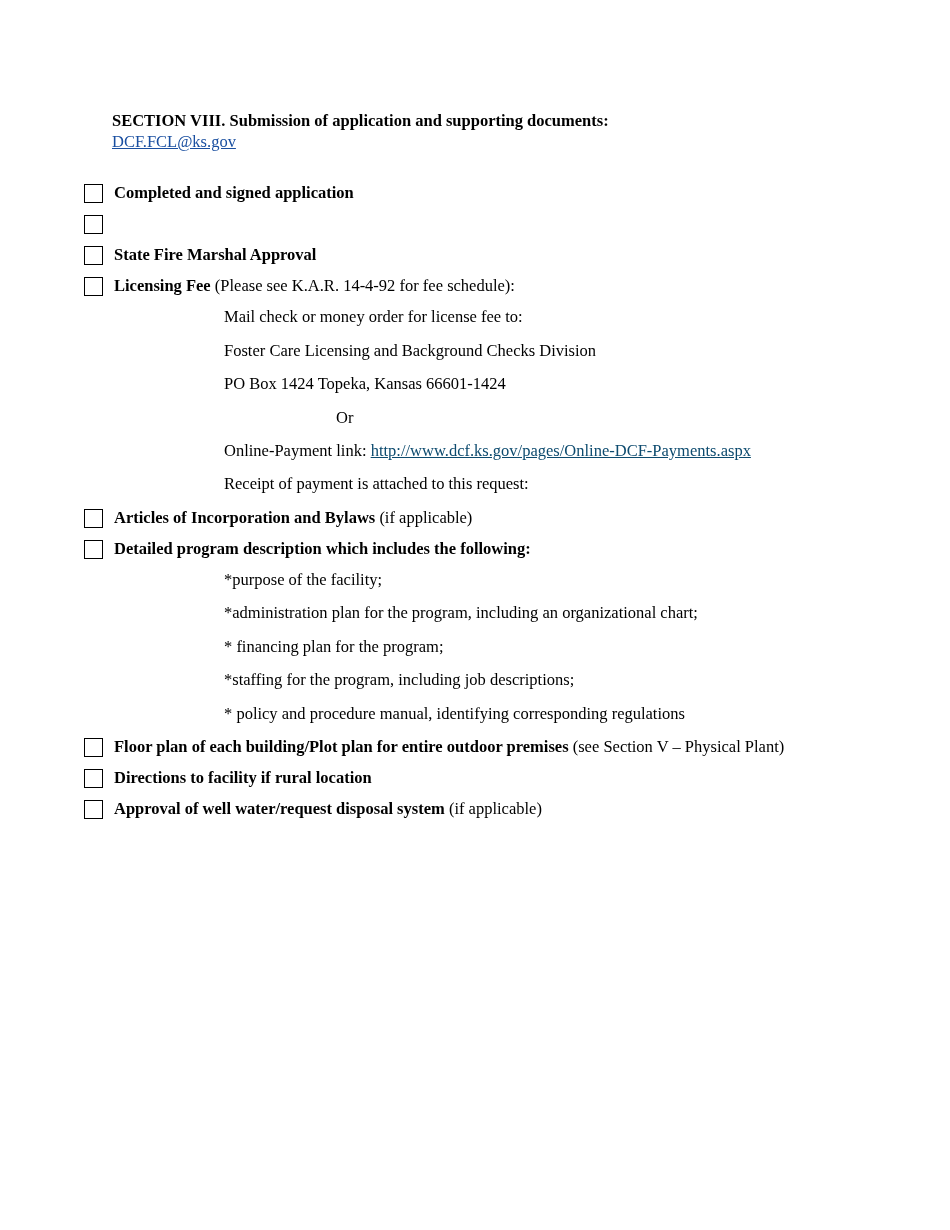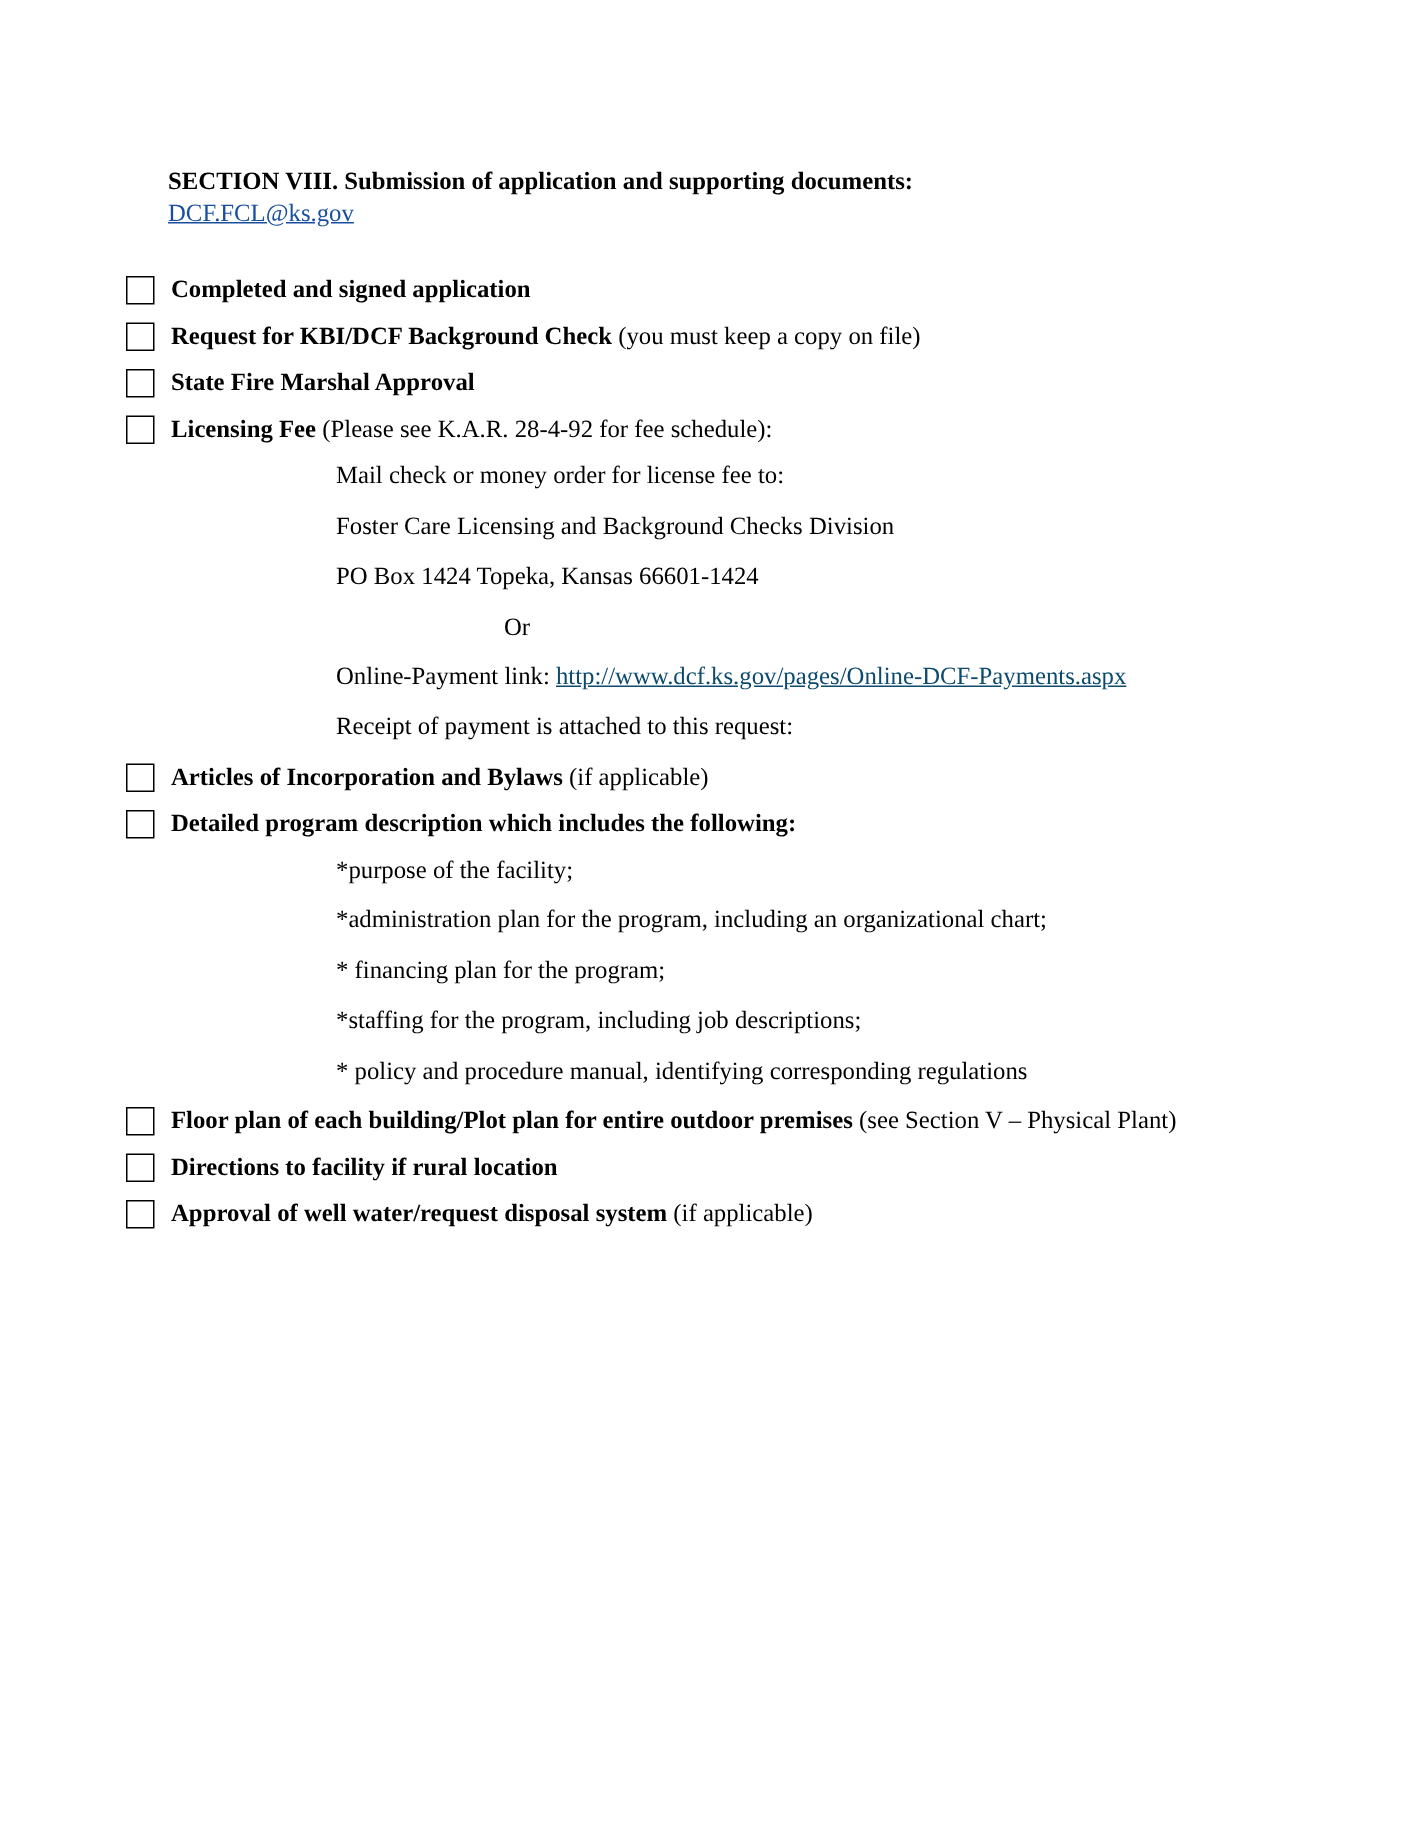--- a/index.html
+++ b/index.html
@@ -94,31 +94,30 @@
 
   <div class="checklist">
 
     <div class="cl-row">
       <span class="checkbox"></span>
       <span class="cl-text"><b>Completed and signed application</b><span></span></span>
     </div>
 
     <div class="cl-row">
       <span class="checkbox"></span>
-      <span class="cl-text"><b>Request for KBI/DCF Background Check</b><span> (you must keep a copy on file)</span></span>
     </div>
 
     <div class="cl-row">
       <span class="checkbox"></span>
       <span class="cl-text"><b>State Fire Marshal Approval</b><span></span></span>
     </div>
 
     <div class="cl-row">
       <span class="checkbox"></span>
-      <span class="cl-text"><b>Licensing Fee</b><span> (Please see K.A.R. 28-4-92 for fee schedule):</span></span>
+      <span class="cl-text"><b>Licensing Fee</b><span> (Please see K.A.R. 14-4-92 for fee schedule):</span></span>
     </div>
 
     <div class="sub-block">
       <div class="sub-line">Mail check or money order for license fee to:</div>
       <div class="sub-line">Foster Care Licensing and Background Checks Division</div>
       <div class="sub-line">PO Box 1424 Topeka, Kansas 66601-1424</div>
       <div class="sub-line indent-or">Or</div>
       <div class="sub-line"><span>Online-Payment link: </span><a class="url-link" href="#">http://www.dcf.ks.gov/pages/Online-DCF-Payments.aspx</a></div>
       <div class="sub-line">Receipt of payment is attached to this request:</div>
     </div>

